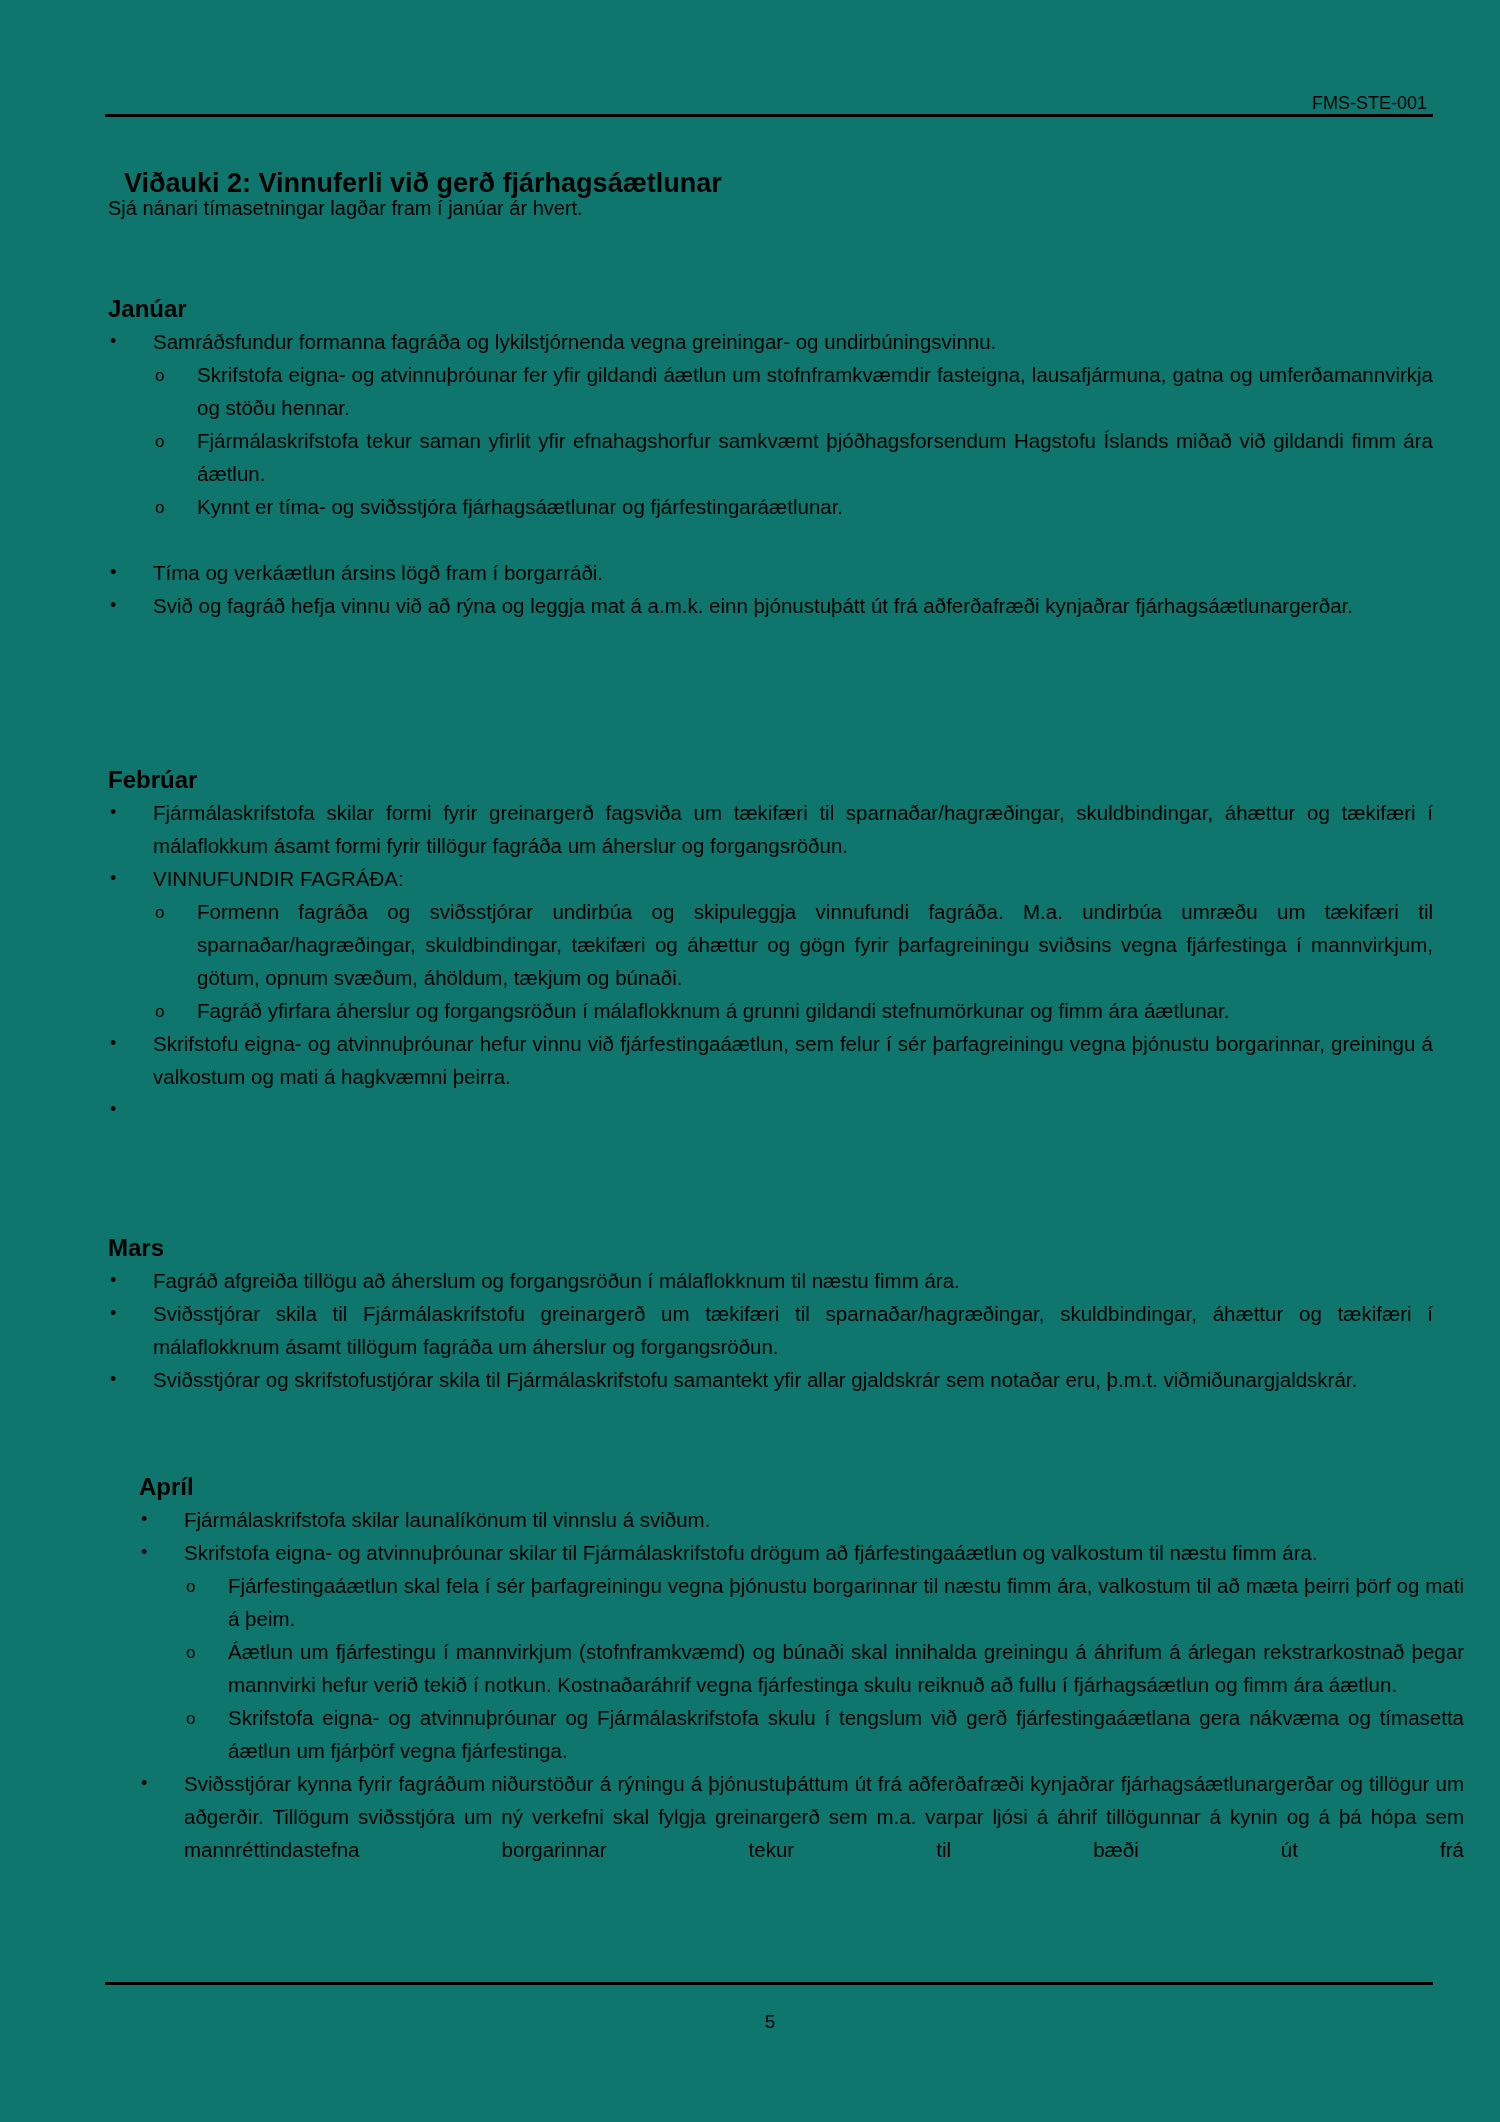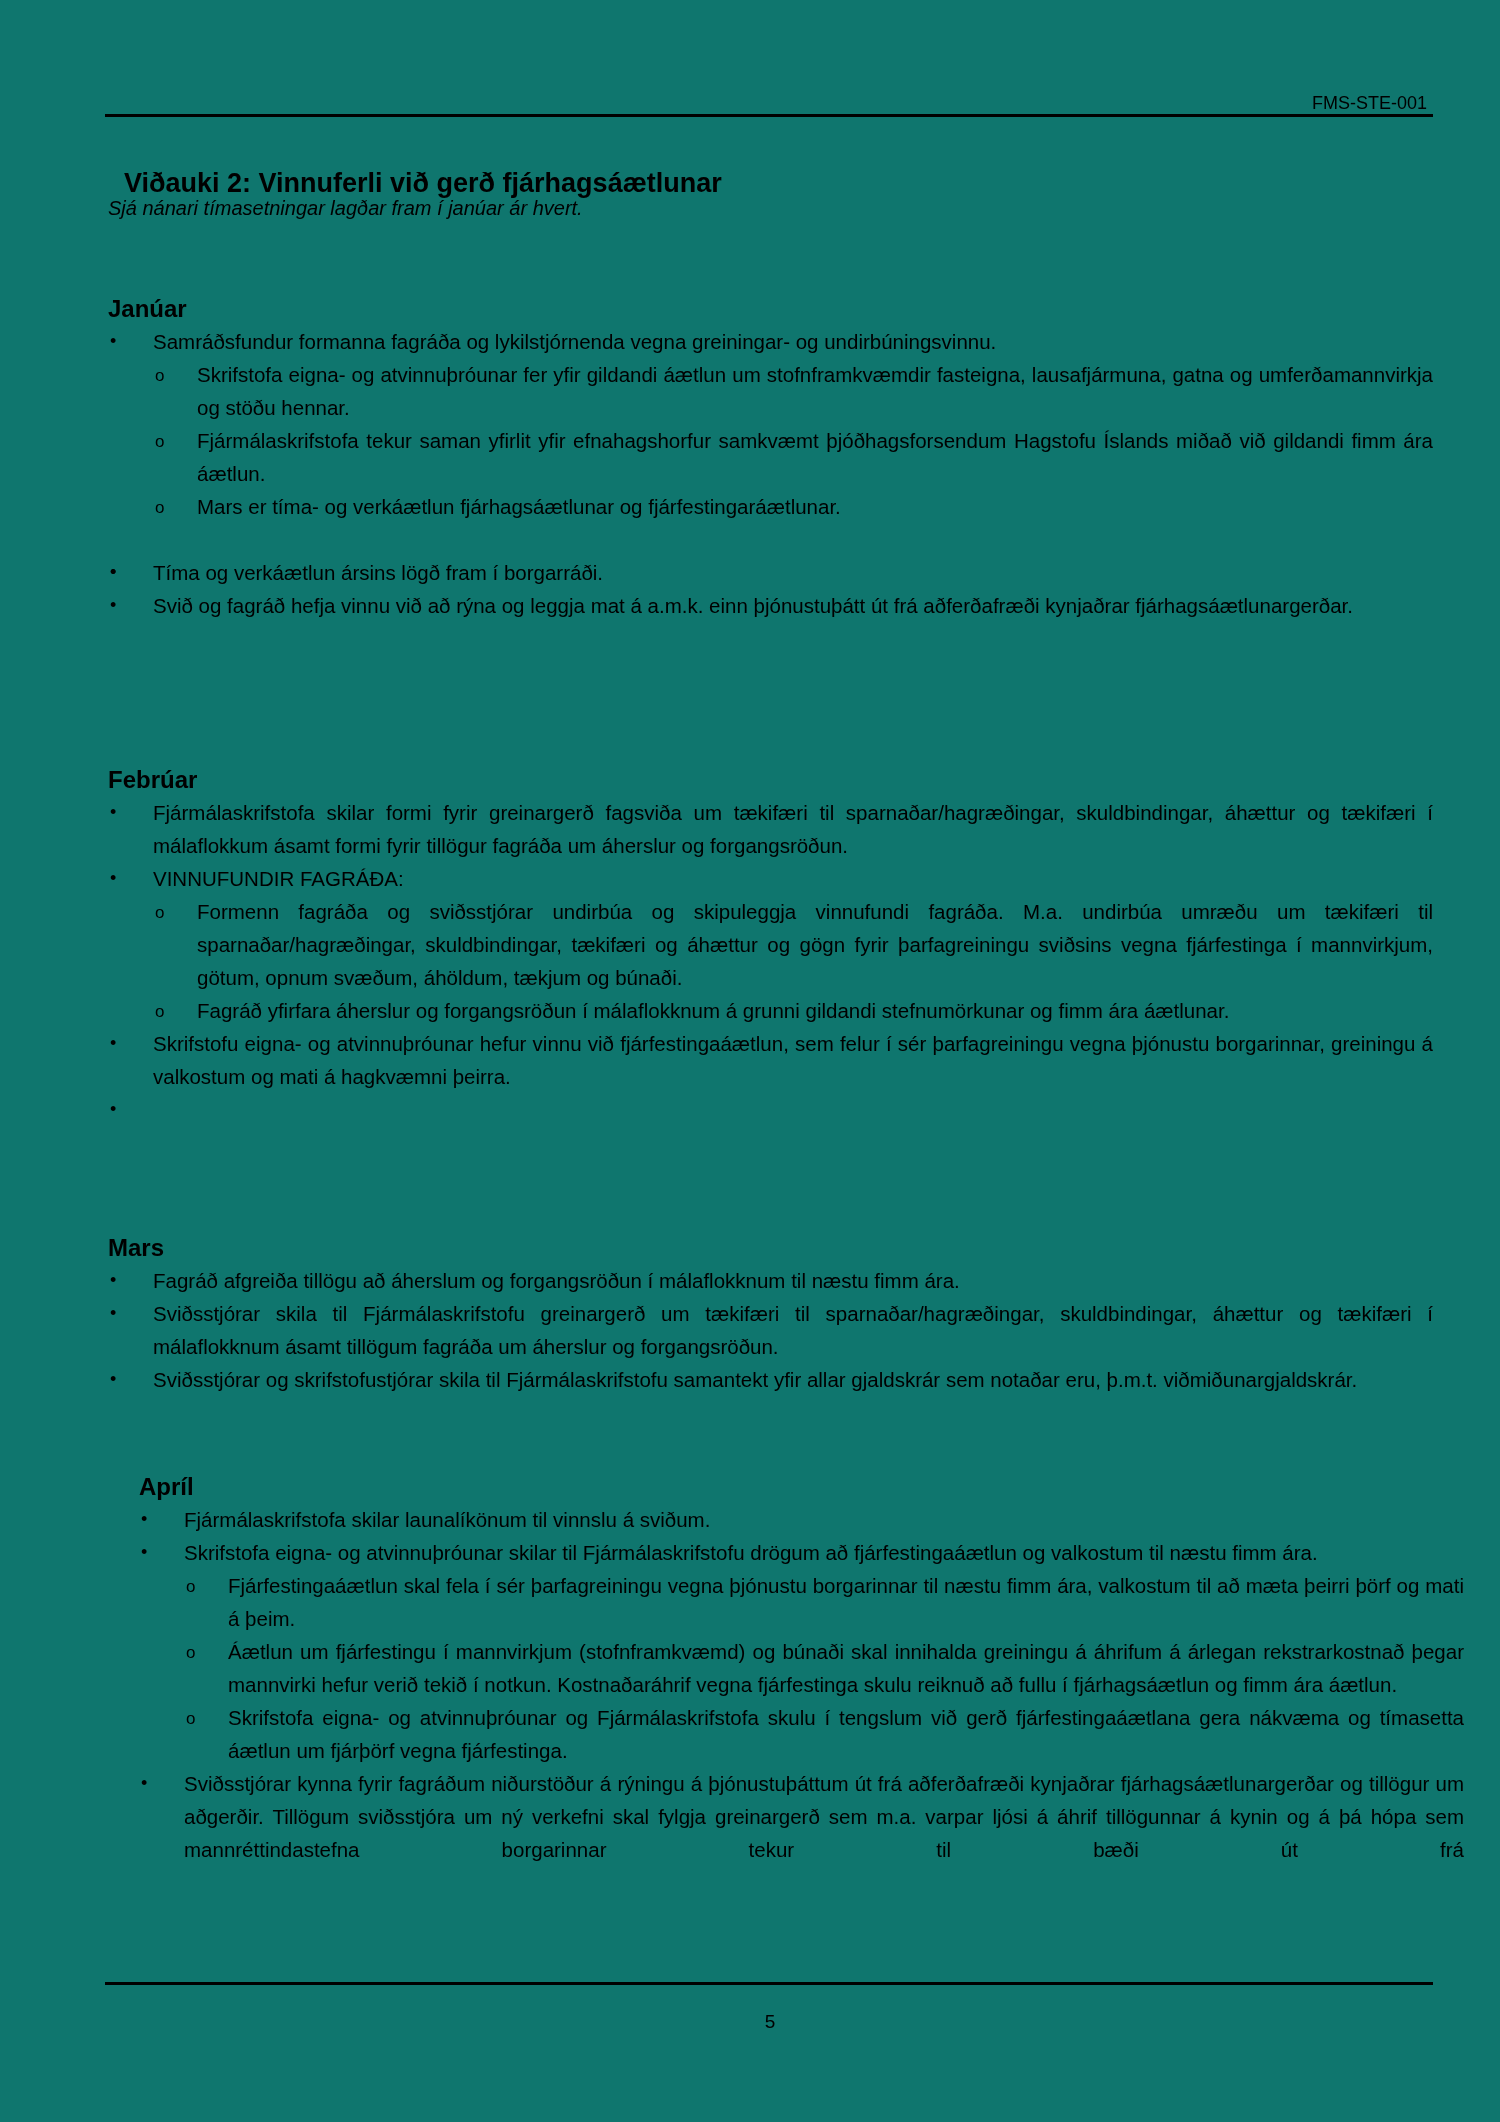--- a/index.html
+++ b/index.html
@@ -7,21 +7,21 @@
          font-family: "Liberation Sans", sans-serif; color: #000; }
   .page { position: absolute; left: 0; top: 0; width: 1500px; height: 2122px; background: #0f766e; }
 
   .doc-code { position: absolute; right: 73px; top: 90px; font-size: 18px; line-height: 26px; }
   .rule { position: absolute; left: 105px; width: 1328px; height: 3px; background: #000; }
   .rule.top { top: 114px; }
   .rule.bottom { top: 1982px; }
   .page-number { position: absolute; left: 0; width: 1540px; text-align: center; top: 2008px; font-size: 19px; line-height: 28px; }
 
   .title { position: absolute; left: 108px; top: 150px; font-size: 27px; font-weight: bold; line-height: 34px; margin: 16px; }
-  .subtitle { position: absolute; left: 108px; top: 194px; font-size: 20px; font-style: italic; line-height: 28px; margin: 0; text-align: center; }
+  .subtitle { position: absolute; left: 108px; top: 194px; font-size: 20px; line-height: 28px; margin: 0; text-align: center; }
 
   .section { position: absolute; left: 108px; width: 1325px; }
   .section-head { font-size: 24px; font-weight: bold; line-height: 33px; margin: 0; height: 33px; }
   ul.lvl1 { list-style: none; margin: 0; padding: 0; }
   ul.lvl1 > li { position: relative; padding-left: 45px; font-size: 20.5px; line-height: 33px; text-align: justify; }
   ul.lvl1 > li > .bul { position: absolute; left: 2px; top: 0; font-size: 18px; }
   ul.lvl2 { list-style: none; margin: 0; padding: 0; }
   ul.lvl2 > li { position: relative; padding-left: 44px; font-size: 20.5px; line-height: 33px; text-align: justify; }
   ul.lvl2 > li > .bul { position: absolute; left: 2px; top: 1px; font-size: 17px; }
   .gap { height: 33px; }
@@ -50,21 +50,21 @@
           <li>
             <span class="bul">o</span>
             <span class="txt">Skrifstofa eigna- og atvinnuþróunar fer yfir gildandi áætlun um stofnframkvæmdir fasteigna, lausafjármuna, gatna og umferðamannvirkja og stöðu hennar.</span>
           </li>
           <li>
             <span class="bul">o</span>
             <span class="txt">Fjármálaskrifstofa tekur saman yfirlit yfir efnahagshorfur samkvæmt þjóðhagsforsendum Hagstofu Íslands miðað við gildandi fimm ára áætlun.</span>
           </li>
           <li>
             <span class="bul">o</span>
-            <span class="txt">Mars er tíma- og verkáætlun fjárhagsáætlunar og fjárfestingaráætlunar.</span>
+            <span class="txt">Kynnt er tíma- og sviðsstjóra fjárhagsáætlunar og fjárfestingaráætlunar.</span>
           </li>
         </ul>
       </li>
       <li class="gap"></li>
       <li>
         <span class="bul">•</span>
       </li>
       <li>
         <span class="bul">•</span>
         <span class="txt">Tíma og verkáætlun ársins lögð fram í borgarráði.</span>

